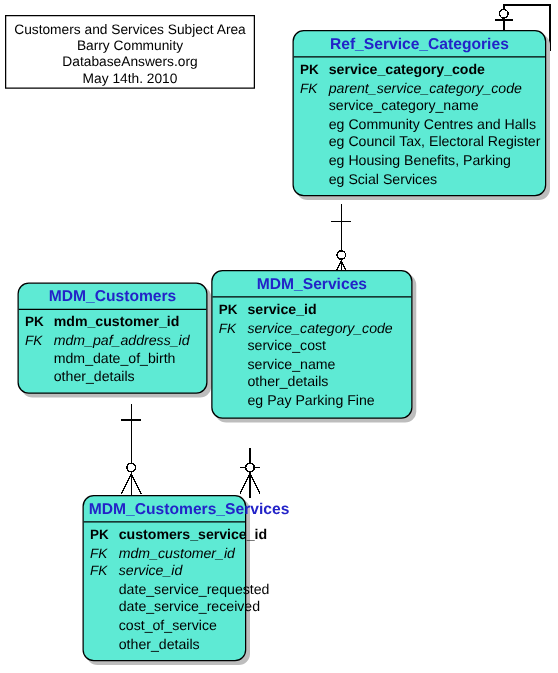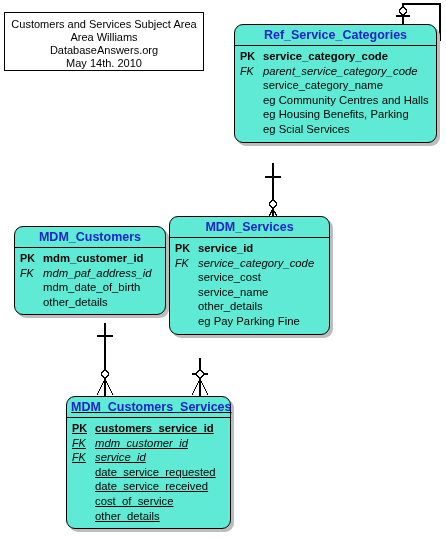--- a/index.html
+++ b/index.html
@@ -87,21 +87,21 @@
     width: 446px; height: 538px;
     z-index: 1;
     pointer-events: none;
   }
 </style>
 </head>
 <body>
 
 <div id="title-box">
   <div class="tline">Customers and Services Subject Area</div>
-  <div class="tline">Area Williams</div>
+  <div class="tline">Barry Community</div>
   <div class="tline">DatabaseAnswers.org</div>
   <div class="tline">May 14th. 2010</div>
 </div>
 
 <svg id="wires" viewBox="0 0 446 538" width="446" height="538">
   <g stroke="#000000" stroke-width="1.2" fill="none" shape-rendering="crispEdges">
 
     <g>
 
       <path d="M 403 25 L 403 4 L 440 4 L 440 41"></path>
@@ -165,20 +165,21 @@
     <div class="attr">
       <span class="key"></span>
       <span class="nm">service_category_name</span>
     </div>
     <div class="attr">
       <span class="key"></span>
       <span class="nm">eg Community Centres and  Halls</span>
     </div>
     <div class="attr">
       <span class="key"></span>
+      <span class="nm">eg Council Tax, Electoral Register</span>
     </div>
     <div class="attr">
       <span class="key"></span>
       <span class="nm">eg Housing Benefits, Parking</span>
     </div>
     <div class="attr">
       <span class="key"></span>
       <span class="nm">eg Scial Services</span>
     </div>
   </div>
@@ -229,21 +230,21 @@
       <span class="key"></span>
       <span class="nm">other_details</span>
     </div>
     <div class="attr">
       <span class="key"></span>
       <span class="nm">eg Pay Parking Fine</span>
     </div>
   </div>
 </div>
 
-<div class="entity" id="e-custsvc" style="left:66px; top:396px; width:165px;text-decoration:underline;">
+<div class="entity" id="e-custsvc" style="left:66px; top:396px; width:131px;">
   <div class="entity-title">MDM_Customers_Services</div>
   <div class="attr-list">
     <div class="attr pk">
       <span class="key">PK</span>
       <span class="nm">customers_service_id</span>
     </div>
     <div class="attr fk">
       <span class="key fk">FK</span>
       <span class="nm">mdm_customer_id</span>
     </div>

